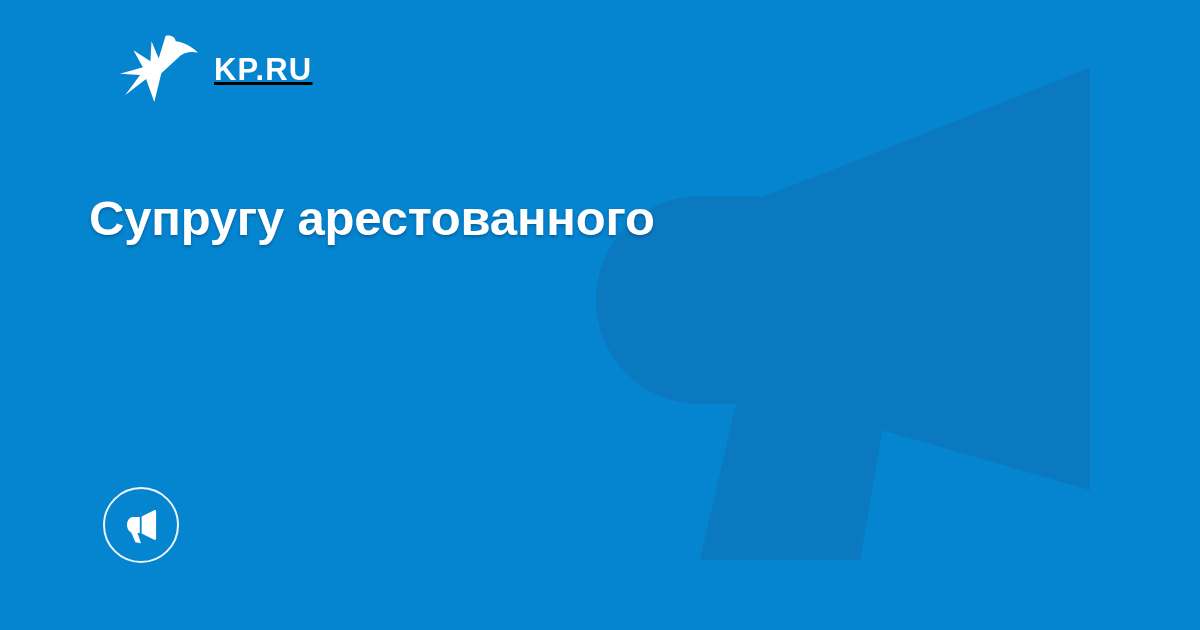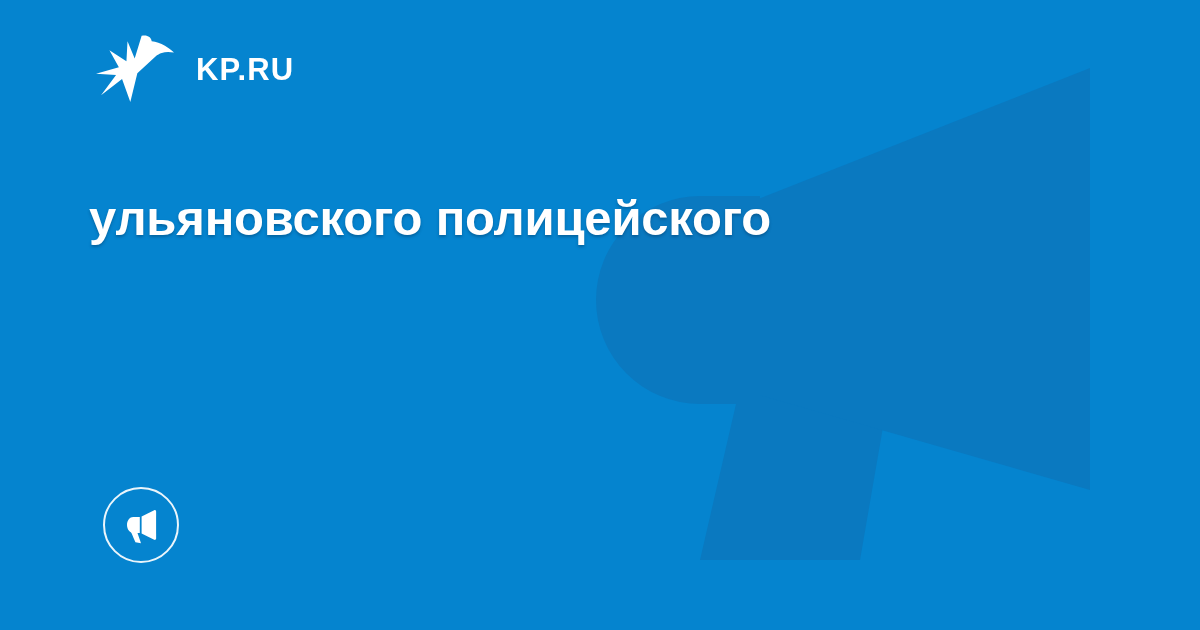--- a/index.html
+++ b/index.html
@@ -24,25 +24,26 @@
     inset: 0;
     width: 1200px;
     height: 630px;
     pointer-events: none;
   }
 
   
   #brand-header {
     position: absolute;
     top: 33px;
-    left: 96px;
+    left: 120px;
     display: flex;
     align-items: center;
-    gap: 22px;
+    gap: 16px;
     z-index: 5;
+    text-decoration: underline;
   }
 
   #brand-logo-icon {
     display: block;
     width: 78px;
     height: 72px;
     flex: none;
   }
 
   #brand-wordmark {
@@ -113,21 +114,21 @@
   </svg>
 
   <div id="brand-header">
     <svg id="brand-logo-icon" viewBox="0 0 100 92" aria-hidden="true">
       <path fill="#ffffff" d="M58.5 3.5c3.9-1.1 7.4-0.6 9.9 1.6 1.5 1.3 2.5 3.1 3 5.2 5.6 0.6 11.3 2.6 17 5.9 3.9 2.3 7.6 5.1 11.6 8.8-6.1-1.0-11.3-0.9-15.7 0.4-3.0 0.9-5.6 2.4-8.0 4.5L53.0 51.6 44.0 88.4 33.4 58.9 6.5 79.7l19.2-26.0-25.7-1.6 29.3-8.5L17.2 22.1l21.8 13.9 1.4-25.6 9.2 22.0z"></path>
     </svg>
     <span id="brand-wordmark">KP.RU</span>
   </div>
 
   <h1 id="headline">
-    <span class="headline-line">ульяновского полицейского</span>
+    <span class="headline-line">Супругу арестованного</span>
   </h1>
 
   <div id="category-badge">
     <svg id="badge-megaphone-icon" viewBox="0 0 40 40" aria-hidden="true">
       <path fill="#ffffff" d="M33.2 5.2c0.9-0.4 1.9 0.3 1.9 1.3v27c0 1.0-1.0 1.7-1.9 1.3L20.6 28.6V11.4L33.2 5.2z"></path>
       <path fill="#ffffff" d="M12.2 12.1h6.6v15.8h-6.6c-3.4 0-6.2-3.5-6.2-7.9s2.8-7.9 6.2-7.9z"></path>
       <path fill="#ffffff" d="M9.8 26.6l6.6 1.1 3.6 10.6-5.6-1.0-4.6-10.7z"></path>
     </svg>
   </div>
 

